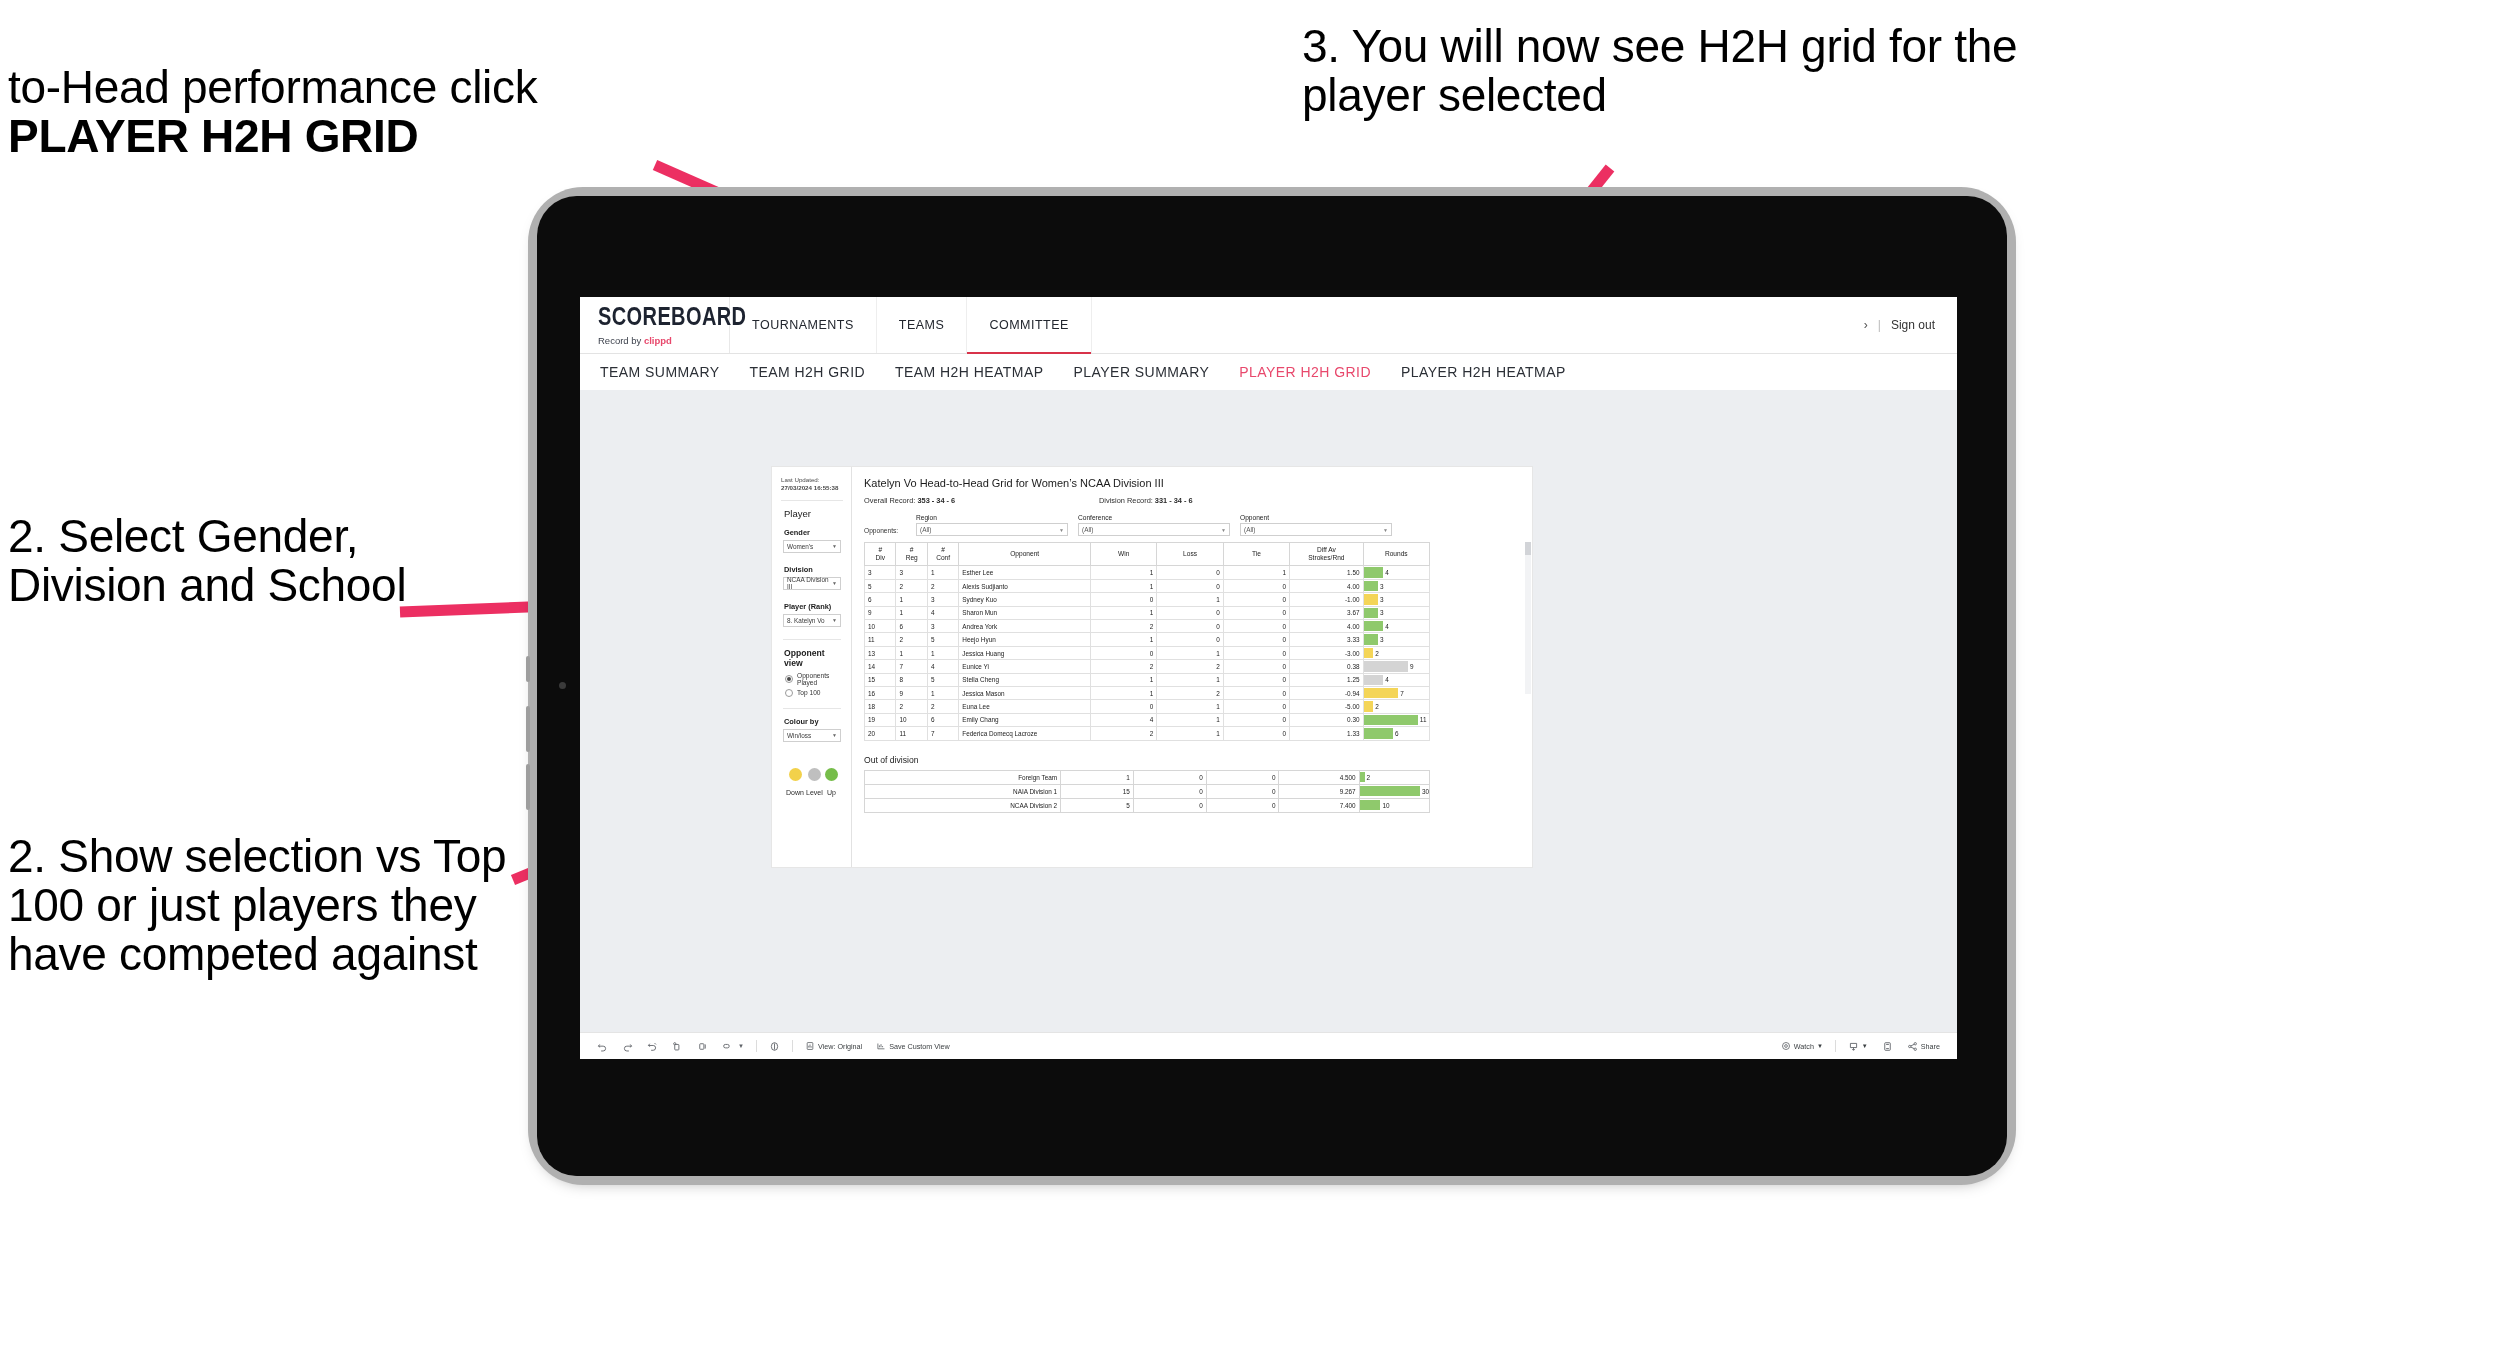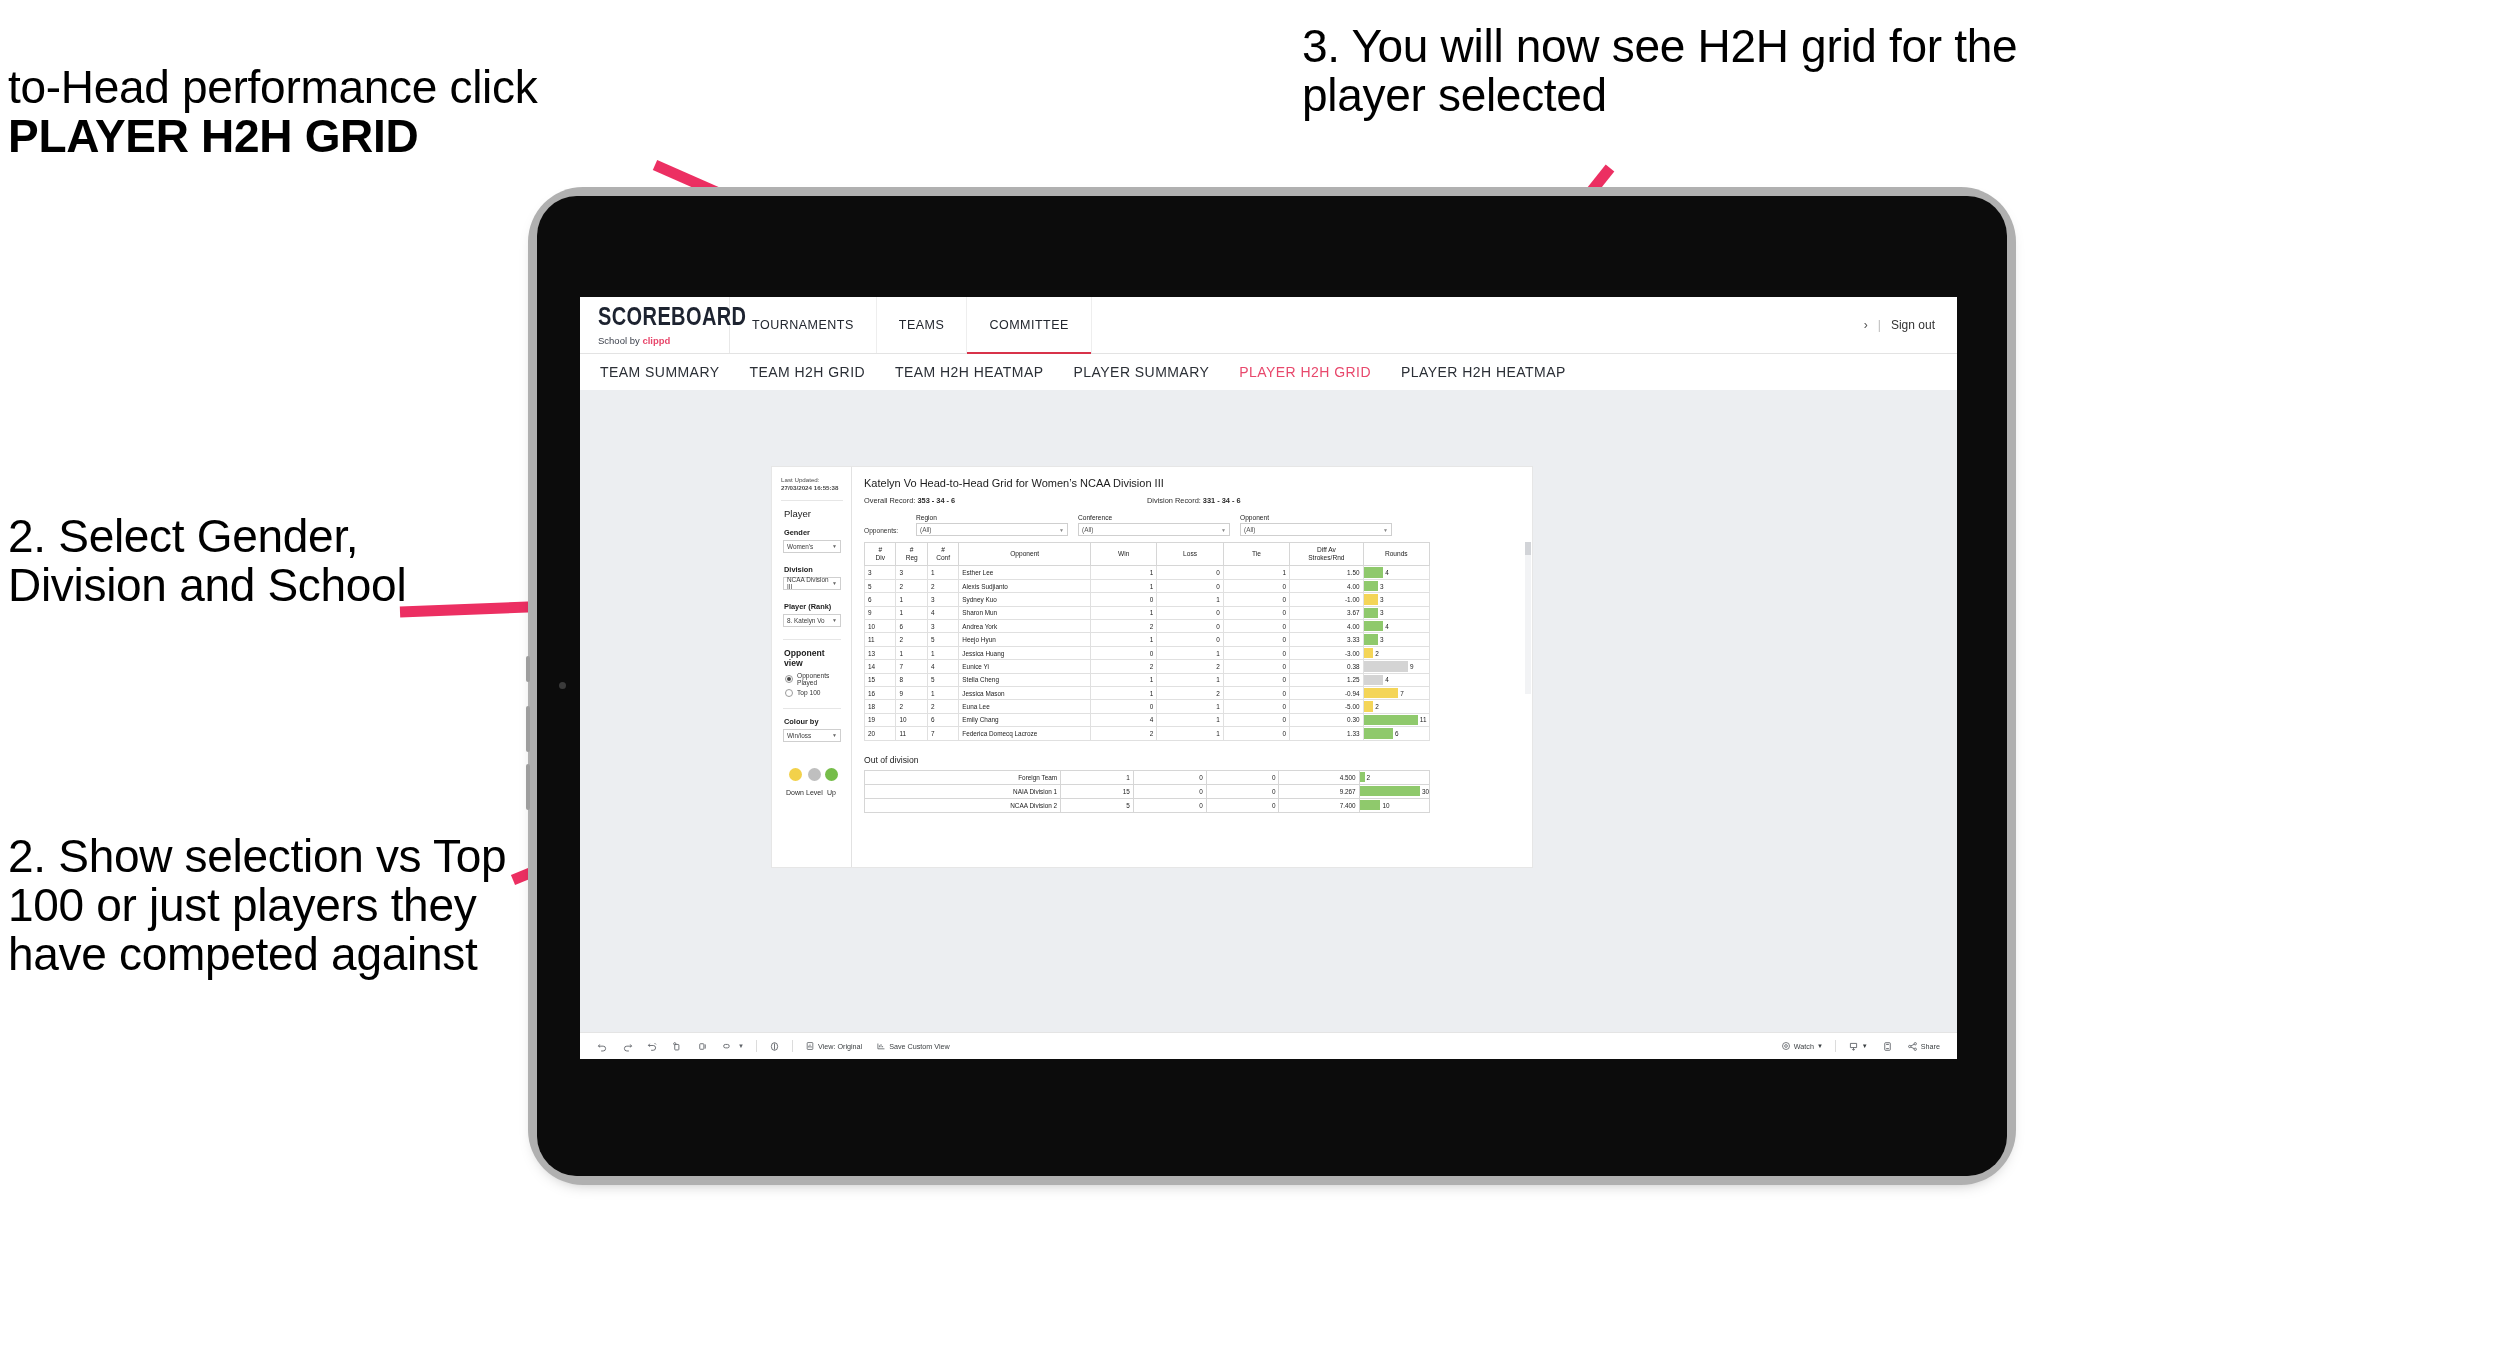--- a/index.html
+++ b/index.html
@@ -138,21 +138,21 @@
   .radio.on:after{content:"";position:absolute;left:1px;top:1px;width:4px;height:4px;
     border-radius:50%;background:#4a4a4a;}
   .legend{display:flex;justify-content:space-around;margin-top:26px;padding:0 4px;}
   .legend-col{display:flex;flex-direction:column;align-items:center;gap:8px;}
   .dot{width:13px;height:13px;border-radius:50%;}
   .legend-lbl{font-size:7px;color:#2b2b2b;}
 
   
   #content{flex:1;position:relative;padding:10px 9px 0 12px;box-sizing:border-box;overflow:hidden;}
   .viz-title{font-size:11px;color:#1b1b1b;margin-bottom:7px;}
-  .records{display:flex;font-size:7.4px;color:#2c2c2c;margin-bottom:9px;gap:48px;}
+  .records{display:flex;font-size:7.4px;color:#2c2c2c;margin-bottom:9px;}
   .records .rec1{width:235px;}
   .records b{font-weight:bold;}
   .opp-filters{display:flex;align-items:flex-end;gap:10px;margin-bottom:6px;}
   .opp-word{font-size:6.6px;color:#333;padding-bottom:2px;width:42px;}
   .opp-f{width:152px;}
   .opp-f .lbl{font-size:6.6px;color:#1b1b1b;margin-bottom:2px;}
   .opp-f .sel{
     height:11px;border:1px solid #cfcfcf;background:#fff;
     display:flex;align-items:center;justify-content:space-between;
     padding:0 3px;font-size:6.4px;color:#555;cursor:pointer;
@@ -238,21 +238,21 @@
   <div class="tablet-btn" id="btn-b"></div>
   <div class="tablet-btn" id="btn-c"></div>
   <div id="tablet-inner">
     <div id="cam"></div>
 
     <div id="screen">
 
       <div id="topbar">
         <div class="logo-wrap">
           <div class="logo-main">SCOREBOARD</div>
-          <div class="logo-sub"><span>School by </span><span class="brand">clippd</span></div>
+          <div class="logo-sub"><span>Record by </span><span class="brand">clippd</span></div>
         </div>
         <div class="topnav">
           <div class="item">TOURNAMENTS</div>
           <div class="item">TEAMS</div>
           <div class="item active">COMMITTEE</div>
         </div>
         <div class="topbar-right">
           <span class="chev">›</span>
           <span class="sep">|</span>
           <span class="signout">Sign out</span>

